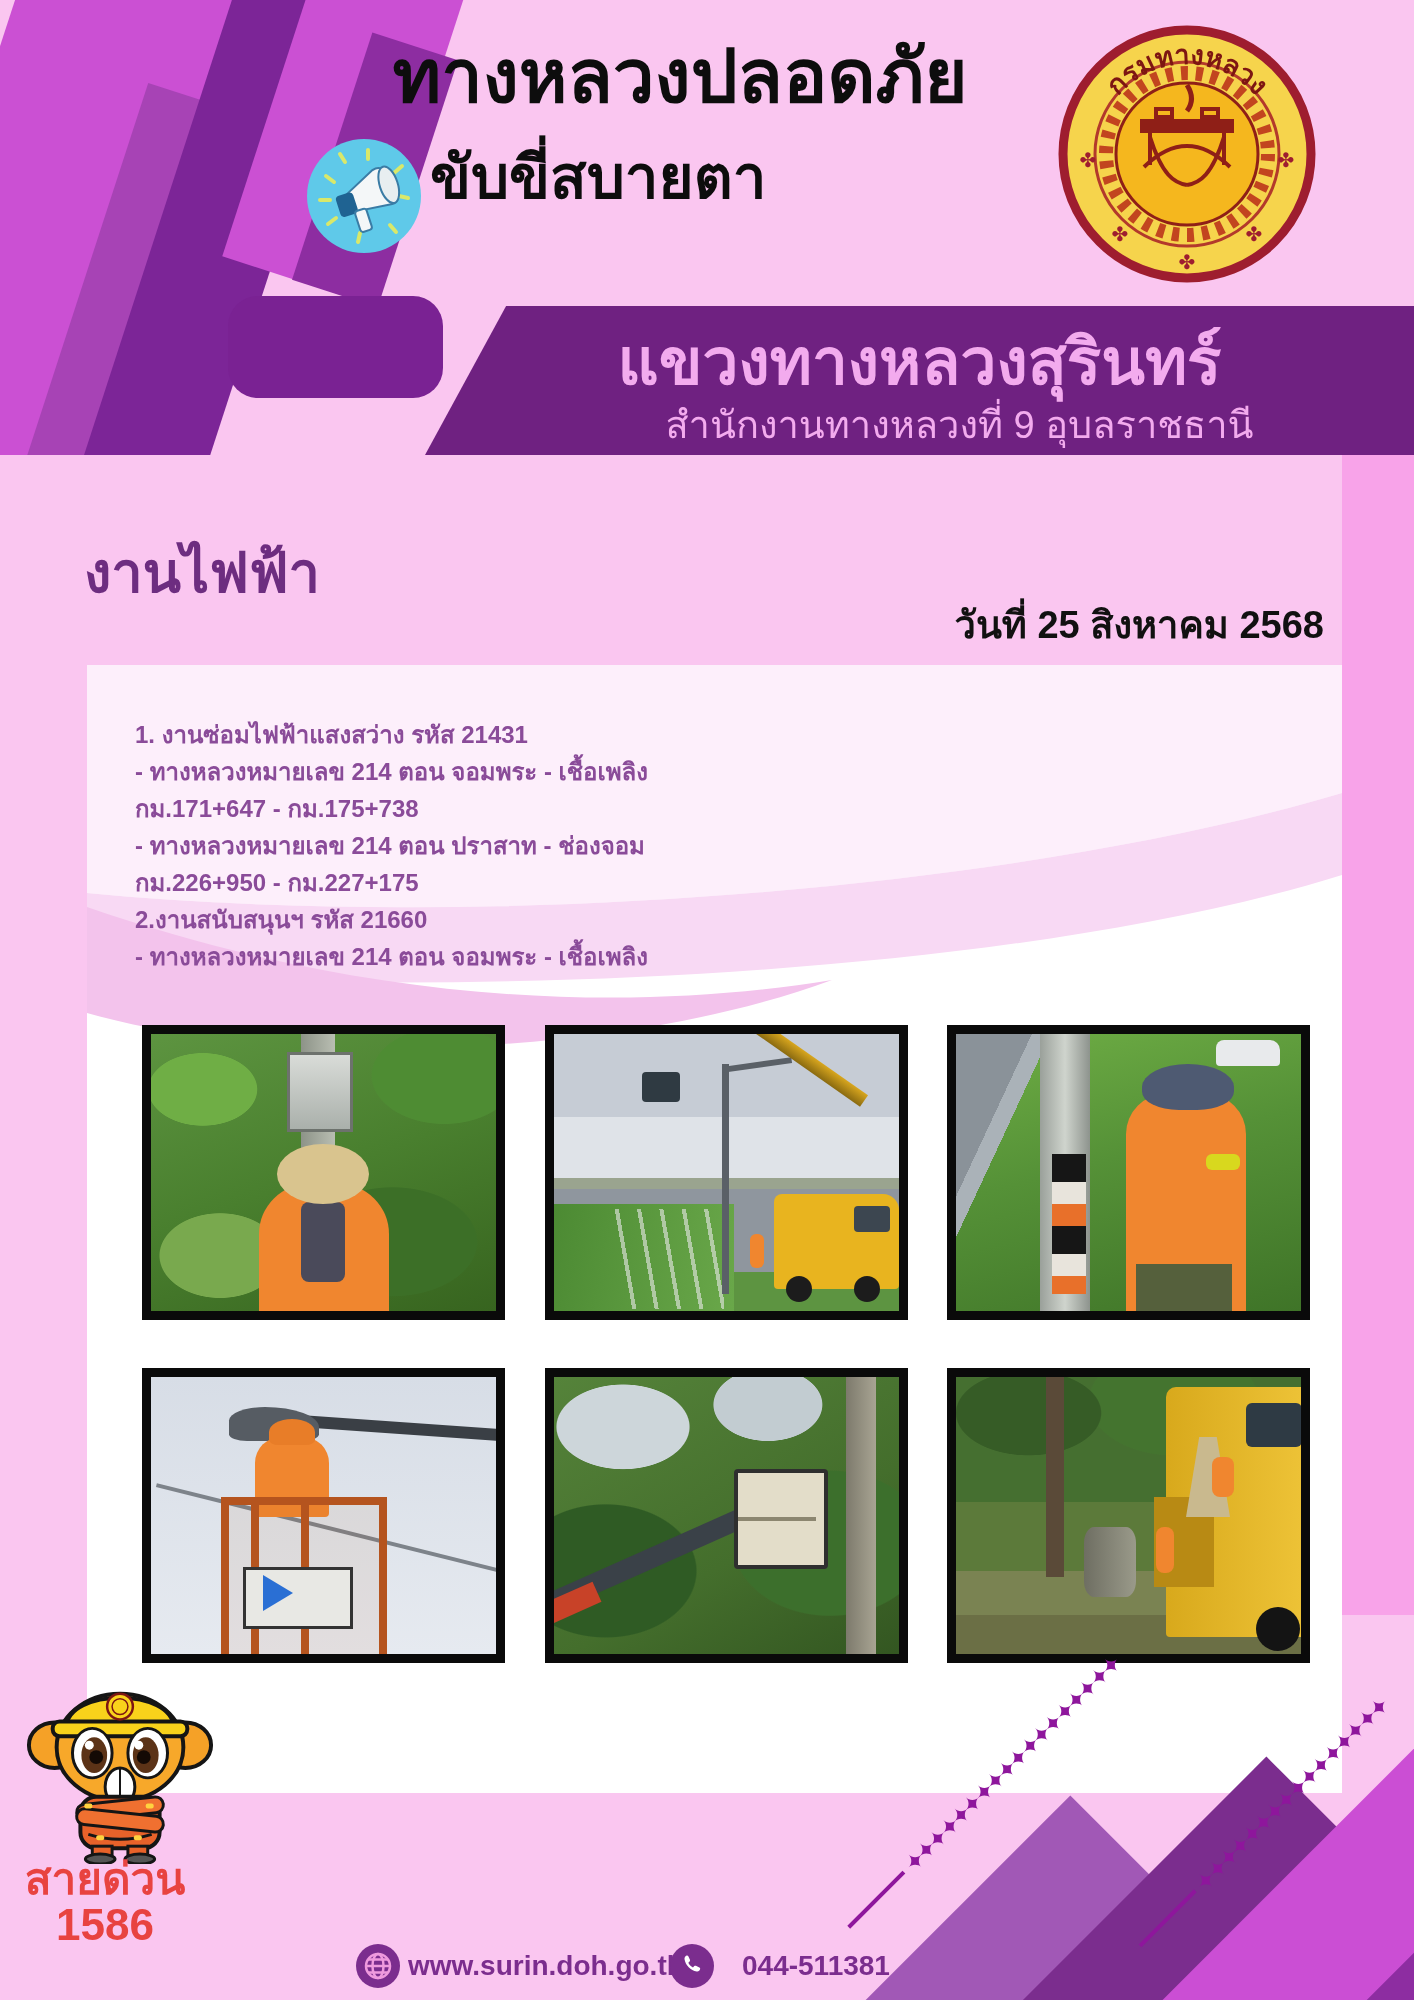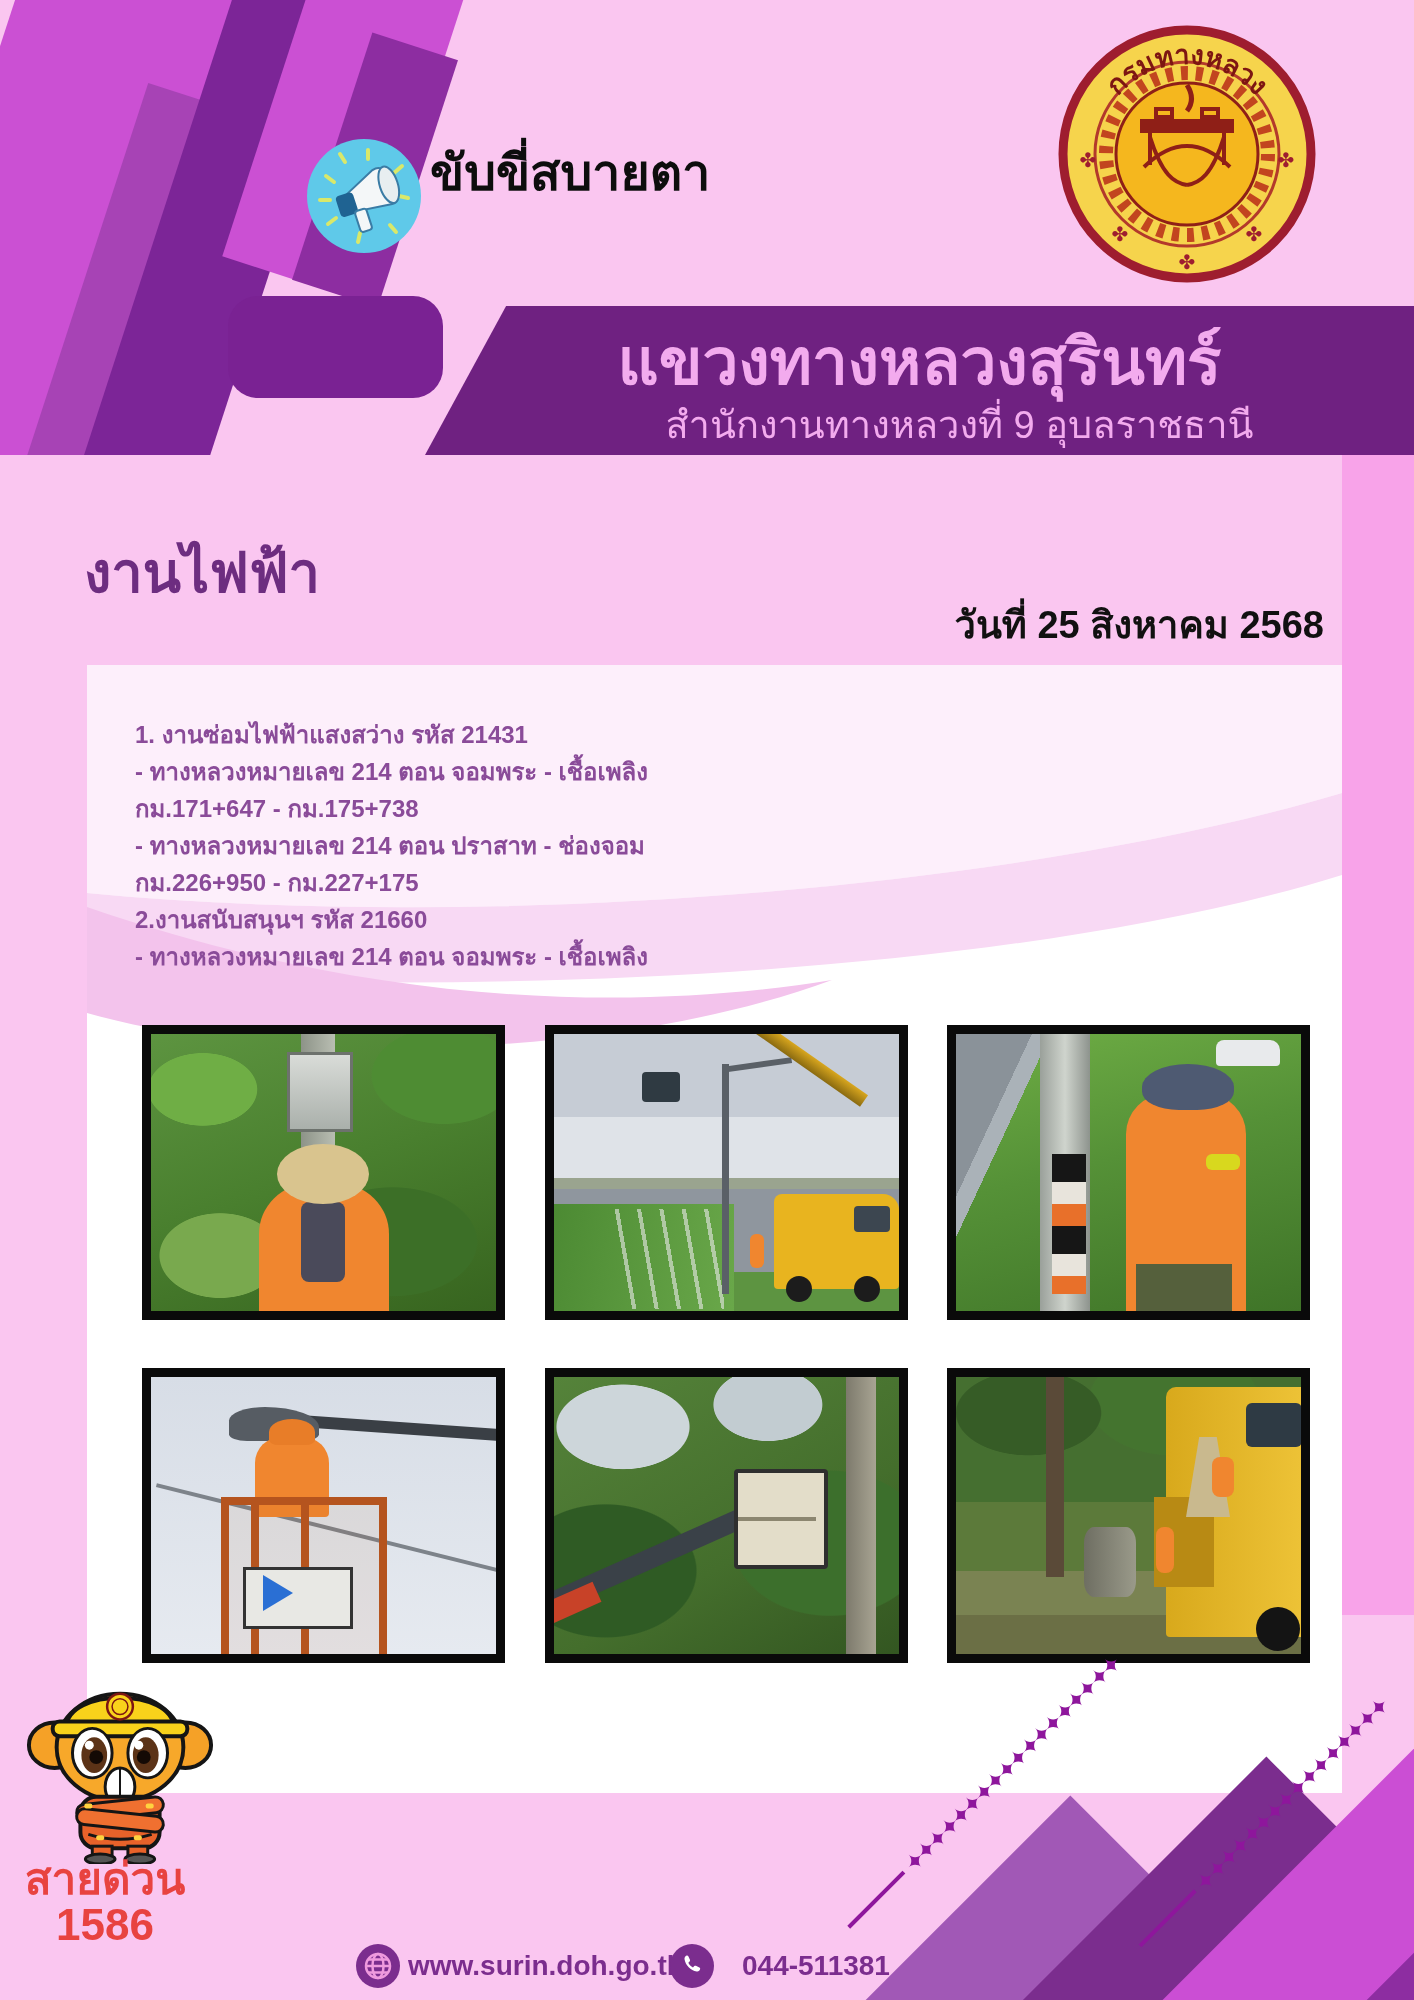--- a/index.html
+++ b/index.html
@@ -9,21 +9,21 @@
   
   .hero{position:absolute;left:0;top:0;width:1414px;height:455px;overflow:hidden;}
   .band{position:absolute;}
   .band.m1{left:-60px;top:-140px;width:240px;height:780px;background:#cb50d3;transform:rotate(18deg);}
   .band.d1{left:170px;top:-150px;width:120px;height:700px;background:#7c2597;transform:rotate(18deg);}
   .band.m2{left:285px;top:-140px;width:150px;height:430px;background:#cb50d3;transform:rotate(18deg);}
   .band.a1{left:60px;top:80px;width:70px;height:560px;background:#a743b5;transform:rotate(18deg);}
   .band.d2{left:330px;top:40px;width:90px;height:260px;background:#8d2da1;transform:rotate(18deg);}
   .round-block{position:absolute;left:228px;top:296px;width:215px;height:102px;background:#7a2293;border-radius:30px;}
   .title1{position:absolute;left:300px;top:40px;width:760px;font-size:74px;line-height:1.0;font-weight:800;color:#0d0d0d;text-align:center;}
-  .title2{position:absolute;left:430px;top:148px;width:480px;font-size:50px;line-height:1.0;font-weight:800;color:#0d0d0d;text-align:left;}
+  .title2{position:absolute;left:430px;top:148px;width:480px;font-size:60px;line-height:1.0;font-weight:800;color:#0d0d0d;text-align:left;}
   .mega{position:absolute;left:306px;top:138px;width:116px;height:116px;}
   .seal{position:absolute;left:1058px;top:25px;width:258px;height:258px;}
   .banner{position:absolute;left:425px;top:306px;width:989px;height:149px;background:#6f2181;
           clip-path:polygon(8.2% 0,100% 0,100% 100%,0 100%);}
   .banner .t1{position:absolute;left:0;top:4px;width:100%;text-align:center;font-size:64px;font-weight:800;color:#f3abee;}
   .banner .t2{position:absolute;left:0;top:88px;width:100%;text-align:center;padding-left:80px;box-sizing:border-box;font-size:38px;font-weight:500;color:#f3abee;}
 
   
   .sec-heading{position:absolute;left:84px;top:528px;font-size:56px;font-weight:800;color:#6d2d80;}
   .sec-date{position:absolute;right:90px;top:594px;font-size:38px;font-weight:600;color:#111;}
@@ -156,20 +156,21 @@
     <div class="band d1"></div>
     <div class="band m2"></div>
     <div class="band d2"></div>
     <div class="round-block"></div>
 
     <div class="banner">
       <div class="t1">แขวงทางหลวงสุรินทร์</div>
       <div class="t2">สำนักงานทางหลวงที่ 9 อุบลราชธานี</div>
     </div>
 
+    <div class="title1">ทางหลวงปลอดภัย</div>
     <div class="title2">ขับขี่สบายตา</div>
 
     <svg class="mega" viewBox="0 0 116 116">
       <circle cx="58" cy="58" r="57" fill="#5fc9e9"></circle>
       <g stroke="#d9e86a" stroke-width="4" stroke-linecap="round">
         <line x1="20" y1="38" x2="28" y2="44"></line>
           <line x1="14" y1="62" x2="24" y2="62"></line>
         <line x1="22" y1="86" x2="30" y2="80"></line>
           <line x1="52" y1="104" x2="54" y2="95"></line>
         <line x1="90" y1="94" x2="84" y2="87"></line>

